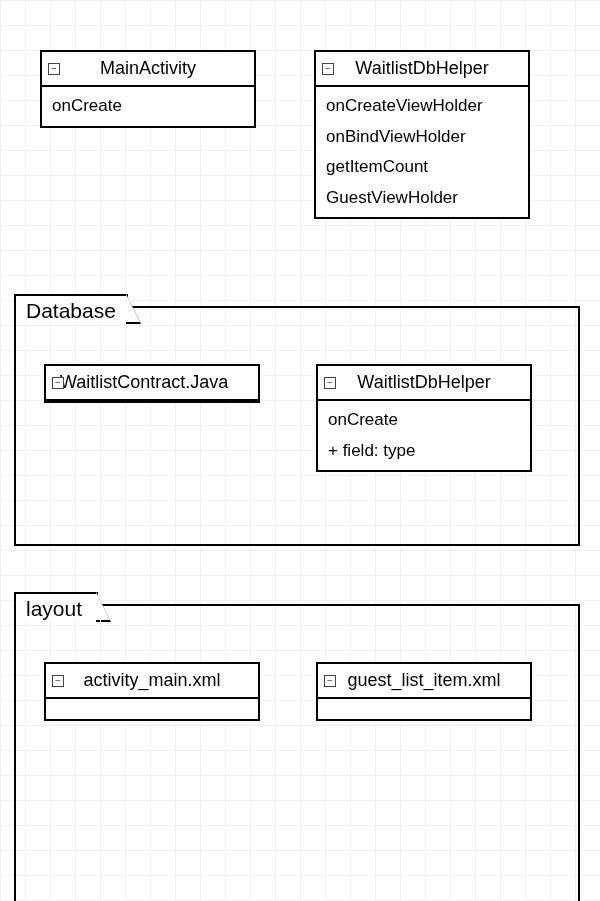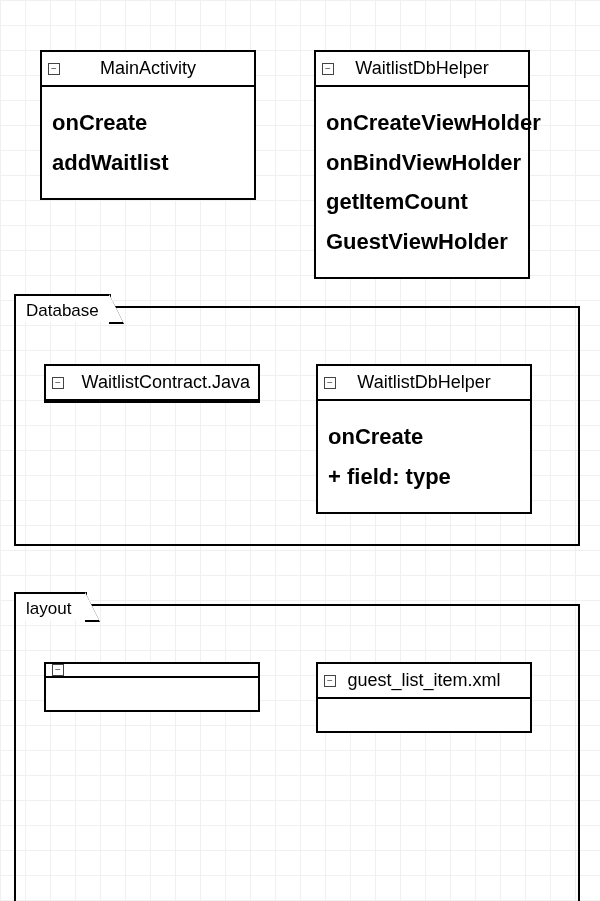--- a/index.html
+++ b/index.html
@@ -53,49 +53,48 @@
     display: flex;
     align-items: center;
     justify-content: center;
     font-size: 10px;
     line-height: 1;
     color: #444;
     background: #fff;
   }
   .class-header.left-align .title {
     margin-left: 6px;
-    text-align: right;
+    text-align: left;
     flex: 1;
   }
   .class-header .title {
     text-align: center;
     flex: 1;
   }
   .class-body {
-    padding: 16px 10px;
-    font-size: 22px;
+    padding: 4px 10px;
+    font-size: 17px;
     line-height: 1.8;
     min-height: 20px;
-    font-weight: bold;
   }
   .package-box {
     position: absolute;
     border: 2px solid #000;
     background: transparent;
   }
   .package-tab {
     position: absolute;
     top: -28px;
     left: -2px;
     height: 28px;
     border: 2px solid #000;
     border-bottom: none;
     background: #fff;
     padding: 3px 10px 0 10px;
-    font-size: 17px;
+    font-size: 21px;
     display: flex;
     align-items: center;
   }
   .package-tab::after {
     content: "";
     position: absolute;
     right: -14px;
     top: -2px;
     width: 0;
     height: 0;
@@ -125,21 +124,20 @@
 
 <div class="canvas">
 
   <div class="class-box" style="left:40px; top:50px; width:216px;">
     <div class="class-header">
       <span class="collapse-icon">−</span>
       <span class="title">MainActivity</span>
     </div>
     <div class="class-body">
       <div>onCreate</div>
-      <div>addWaitlist</div>
     </div>
   </div>
 
   <div class="class-box" style="left:314px; top:50px; width:216px;">
     <div class="class-header">
       <span class="collapse-icon">−</span>
       <span class="title">WaitlistDbHelper</span>
     </div>
     <div class="class-body">
       <div>onCreateViewHolder</div>
@@ -181,20 +179,21 @@
     <div class="tab-wrap">
       <div class="package-tab" style="padding-right:14px;">
         <span>layout</span>
       </div>
     </div>
 
     
     <div class="class-box" style="left:28px; top:56px; width:216px;">
       <div class="class-header">
         <span class="collapse-icon">−</span>
+        <span class="title">activity_main.xml</span>
       </div>
       <div class="class-body"></div>
     </div>
 
     
     <div class="class-box" style="left:300px; top:56px; width:216px;">
       <div class="class-header">
         <span class="collapse-icon">−</span>
         <span class="title">guest_list_item.xml</span>
       </div>

